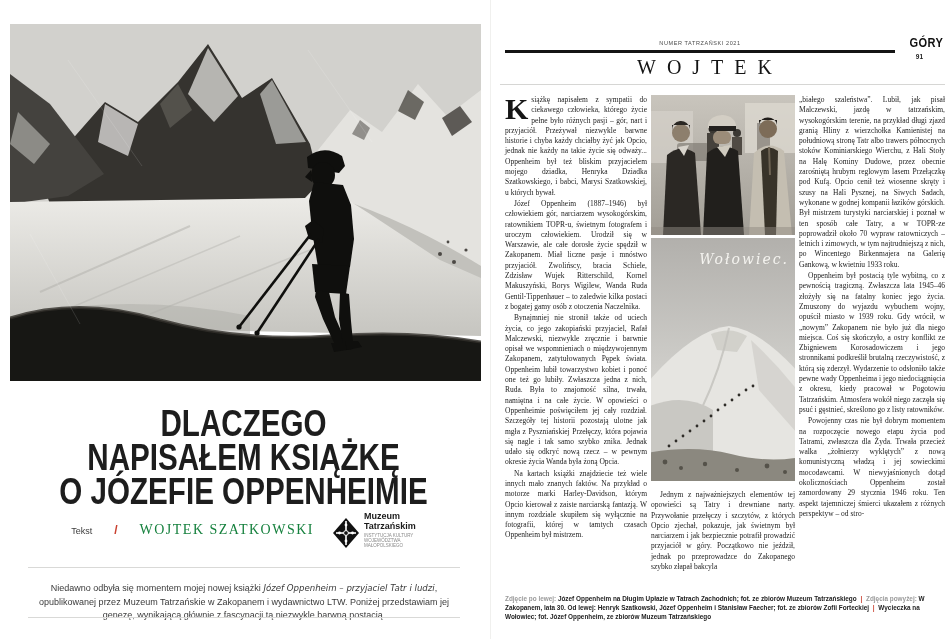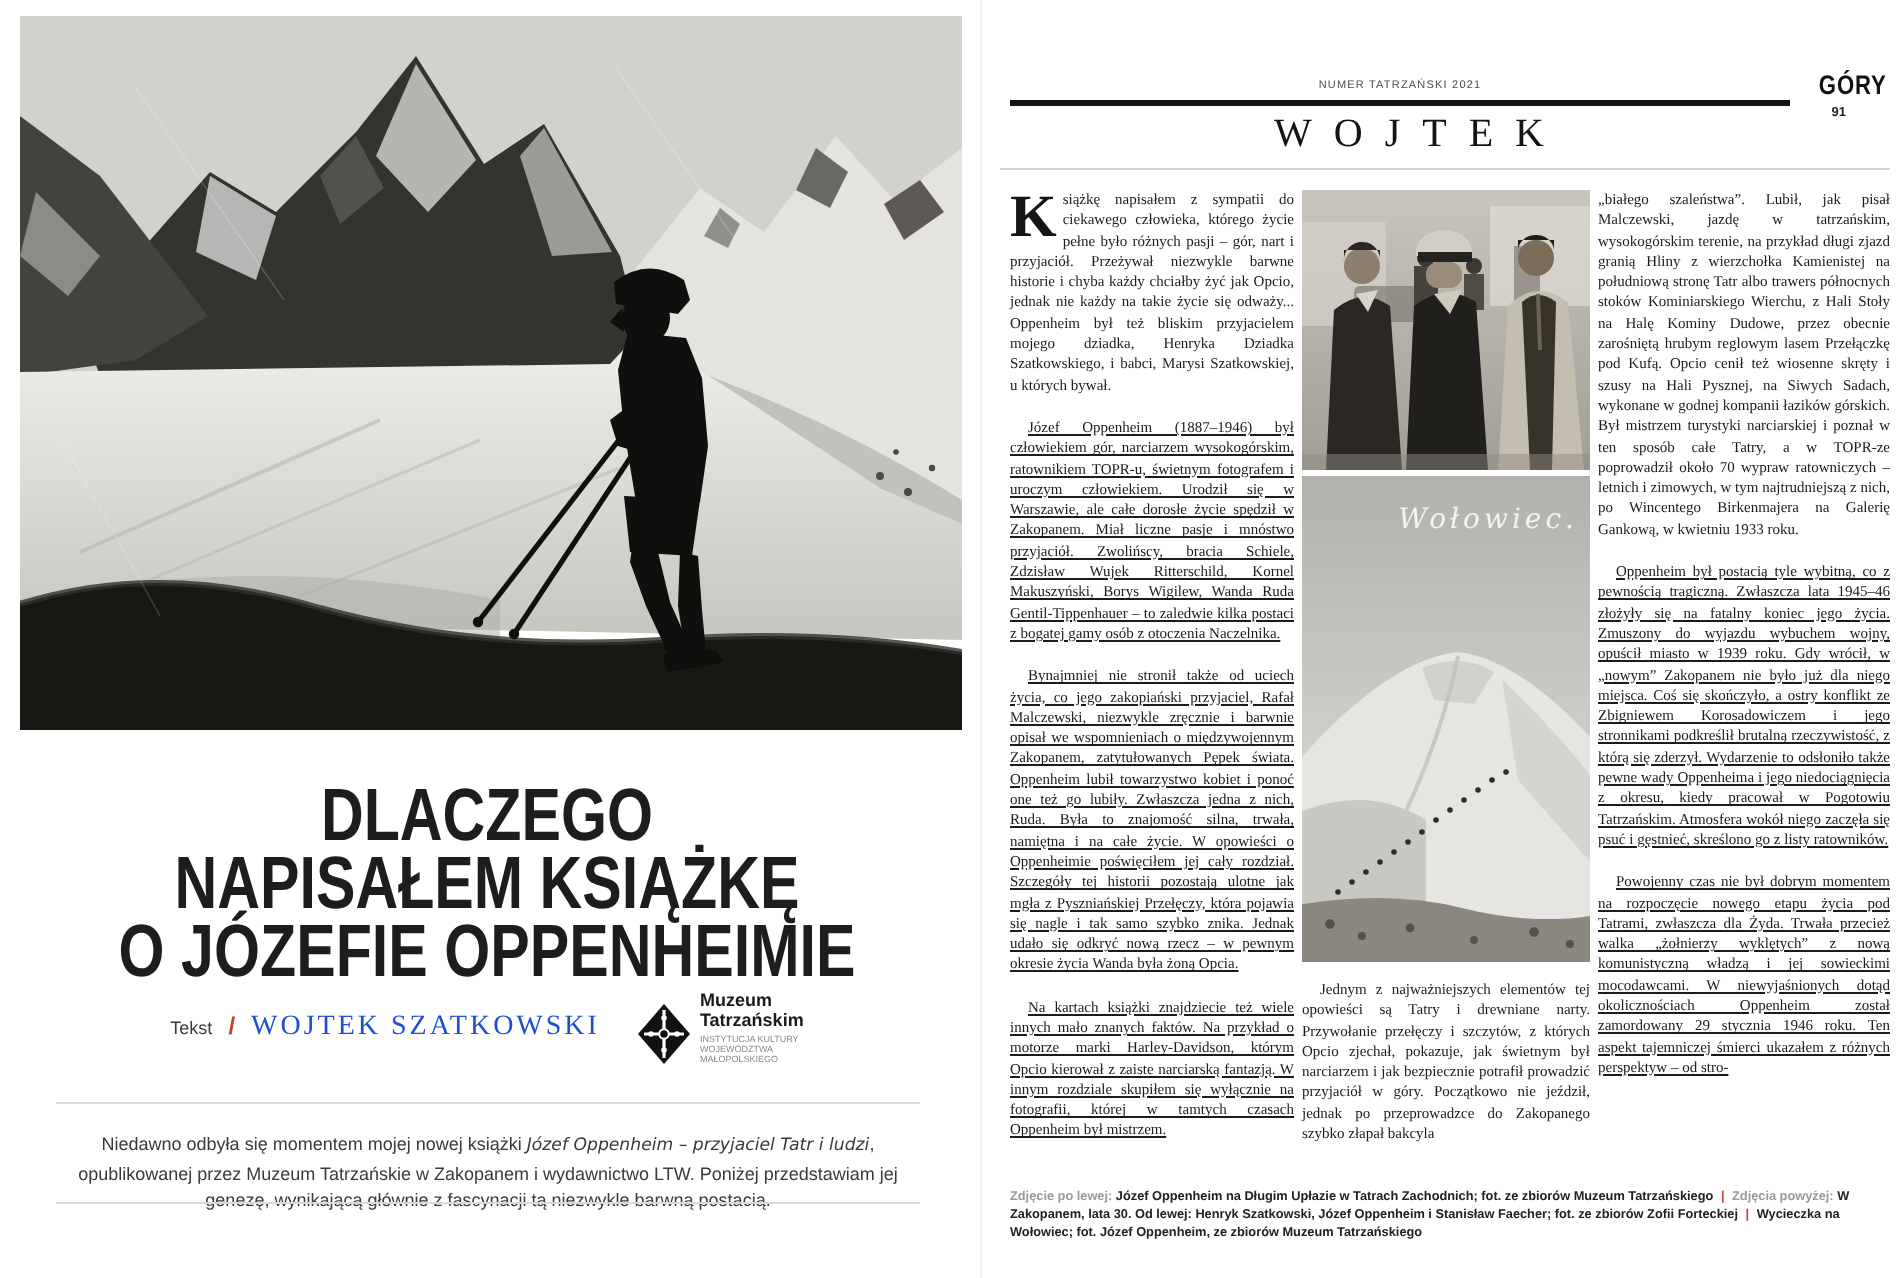--- a/index.html
+++ b/index.html
@@ -1,30 +1,30 @@
 <!DOCTYPE html>
 <html><head>
 <meta charset="utf-8">
 <style>
   html,body{margin:0;padding:0;background:#ffffff;}
   body{width:950px;height:639px;position:relative;font-family:"Liberation Serif",serif;color:#1c1c1c;overflow:hidden;}
   .spread{position:absolute;inset:0;background:#ffffff;}
   .gutter{position:absolute;left:490px;top:0;width:1px;height:639px;background:#f0f0ee;}
 
   
-  .left-page{position:absolute;left:0;top:0;width:487px;height:580px;text-decoration:underline;}
+  .left-page{position:absolute;left:0;top:16px;width:487px;height:580px;text-decoration:underline;}
   .hero-photo{position:absolute;left:10px;top:8px;width:471px;height:357px;display:block;}
   .article-title{position:absolute;left:0;top:366px;width:487px;text-align:center;
     font-family:"Liberation Sans",sans-serif;font-weight:bold;font-size:37px;line-height:34px;
     color:#1d1d1d;transform:scaleX(0.8);transform-origin:50% 0;letter-spacing:0;}
   .byline-row{position:absolute;left:0;top:496px;width:487px;display:flex;justify-content:center;align-items:center;gap:9px;}
-  .byline{display:flex;align-items:baseline;gap:8px;}
+  .byline{display:flex;align-items:baseline;gap:22px;}
   .byline .lbl{font-family:"Liberation Sans",sans-serif;font-size:9px;color:#3c3c3c;}
   .byline .slash{color:#c9402f;font-family:"Liberation Sans",sans-serif;font-weight:bold;font-size:12px;}
-  .byline .author{font-family:"Liberation Serif",serif;font-size:14px;letter-spacing:1.5px;color:#1d4ed8;}
+  .byline .author{font-family:"Liberation Serif",serif;font-size:14px;letter-spacing:1.5px;color:#15803d;}
   .museum-logo{display:flex;align-items:flex-end;gap:5px;margin-left:10px;}
   .logo-text .big{font-family:"Liberation Sans",sans-serif;font-weight:bold;font-size:9px;line-height:9.5px;color:#1a1a1a;}
   .logo-text .tiny{font-family:"Liberation Sans",sans-serif;font-size:4.5px;line-height:5px;color:#8a8a8a;margin-top:2px;}
   .intro-divider{position:absolute;left:28px;width:432px;height:0;border-top:1px solid #d9d9d7;}
   .intro{position:absolute;left:24px;top:557px;width:440px;text-align:center;
     font-family:"Liberation Sans",sans-serif;font-size:9px;line-height:13.5px;color:#3a3a3a;}
   .intro .book{font-style:italic;font-family:"DejaVu Sans",sans-serif;font-size:8.6px;text-align:center;}
 
   
   .right-page{position:absolute;left:500px;top:0;width:445px;height:521px;}
@@ -33,21 +33,21 @@
   .header-rule{position:absolute;top:50px;left:5px;width:390px;height:3px;background:#141414;}
   .magazine-logo{position:absolute;top:35px;right:2px;text-align:right;font-family:"Liberation Sans",sans-serif;
     font-weight:bold;font-size:13.5px;color:#111;transform:scaleX(0.82);transform-origin:100% 0;letter-spacing:0.5px;}
   .page-number{position:absolute;top:53px;right:22px;font-family:"Liberation Sans",sans-serif;font-weight:bold;font-size:6.5px;color:#222;}
   .section-title{position:absolute;top:56px;left:0;width:420px;text-align:center;
     font-family:"Liberation Serif",serif;font-size:20px;letter-spacing:11px;color:#141414;}
   .section-rule{position:absolute;top:84px;left:0;width:445px;height:0;border-top:1px solid #d6d6d4;}
 
   .col{position:absolute;top:95px;font-size:7.5px;line-height:10.3px;text-align:justify;color:#1b1b1b;}
   .col p{margin:0;}
-  .col p + p{text-indent:9px;margin-top:11px;text-decoration:underline;}
+  .col p + p{text-indent:9px;margin-top:1px;}
   .col-1{left:5px;width:142px;}
   .col-2{left:151px;width:144px;}
   .col-3{left:299px;width:146px;}
   .drop-cap{float:left;font-size:30px;line-height:25px;font-weight:bold;padding:1px 3px 0 0;color:#151515;}
   .photo-group{display:block;width:144px;height:140px;margin-bottom:3px;}
   .photo-wolowiec{display:block;width:144px;height:243px;margin-bottom:9px;}
 
   .captions{position:absolute;left:5px;top:594px;width:438px;font-family:"Liberation Sans",sans-serif;
     font-size:6.4px;line-height:9px;color:#222;font-weight:bold;text-align:left;}
   .captions .cap-label{color:#9a9a9a;}

